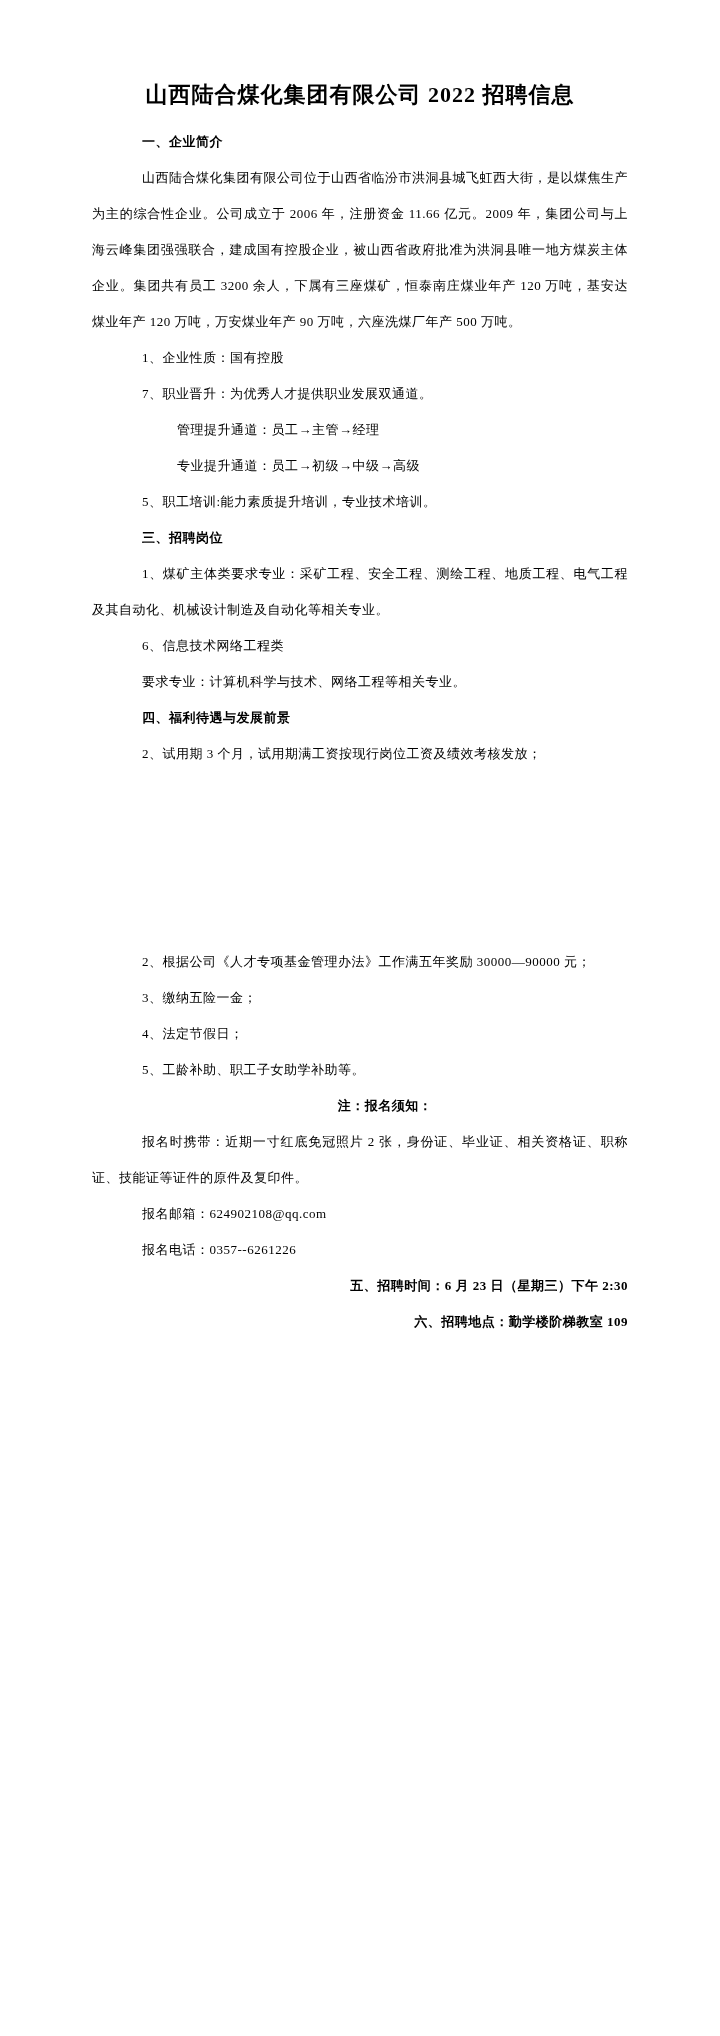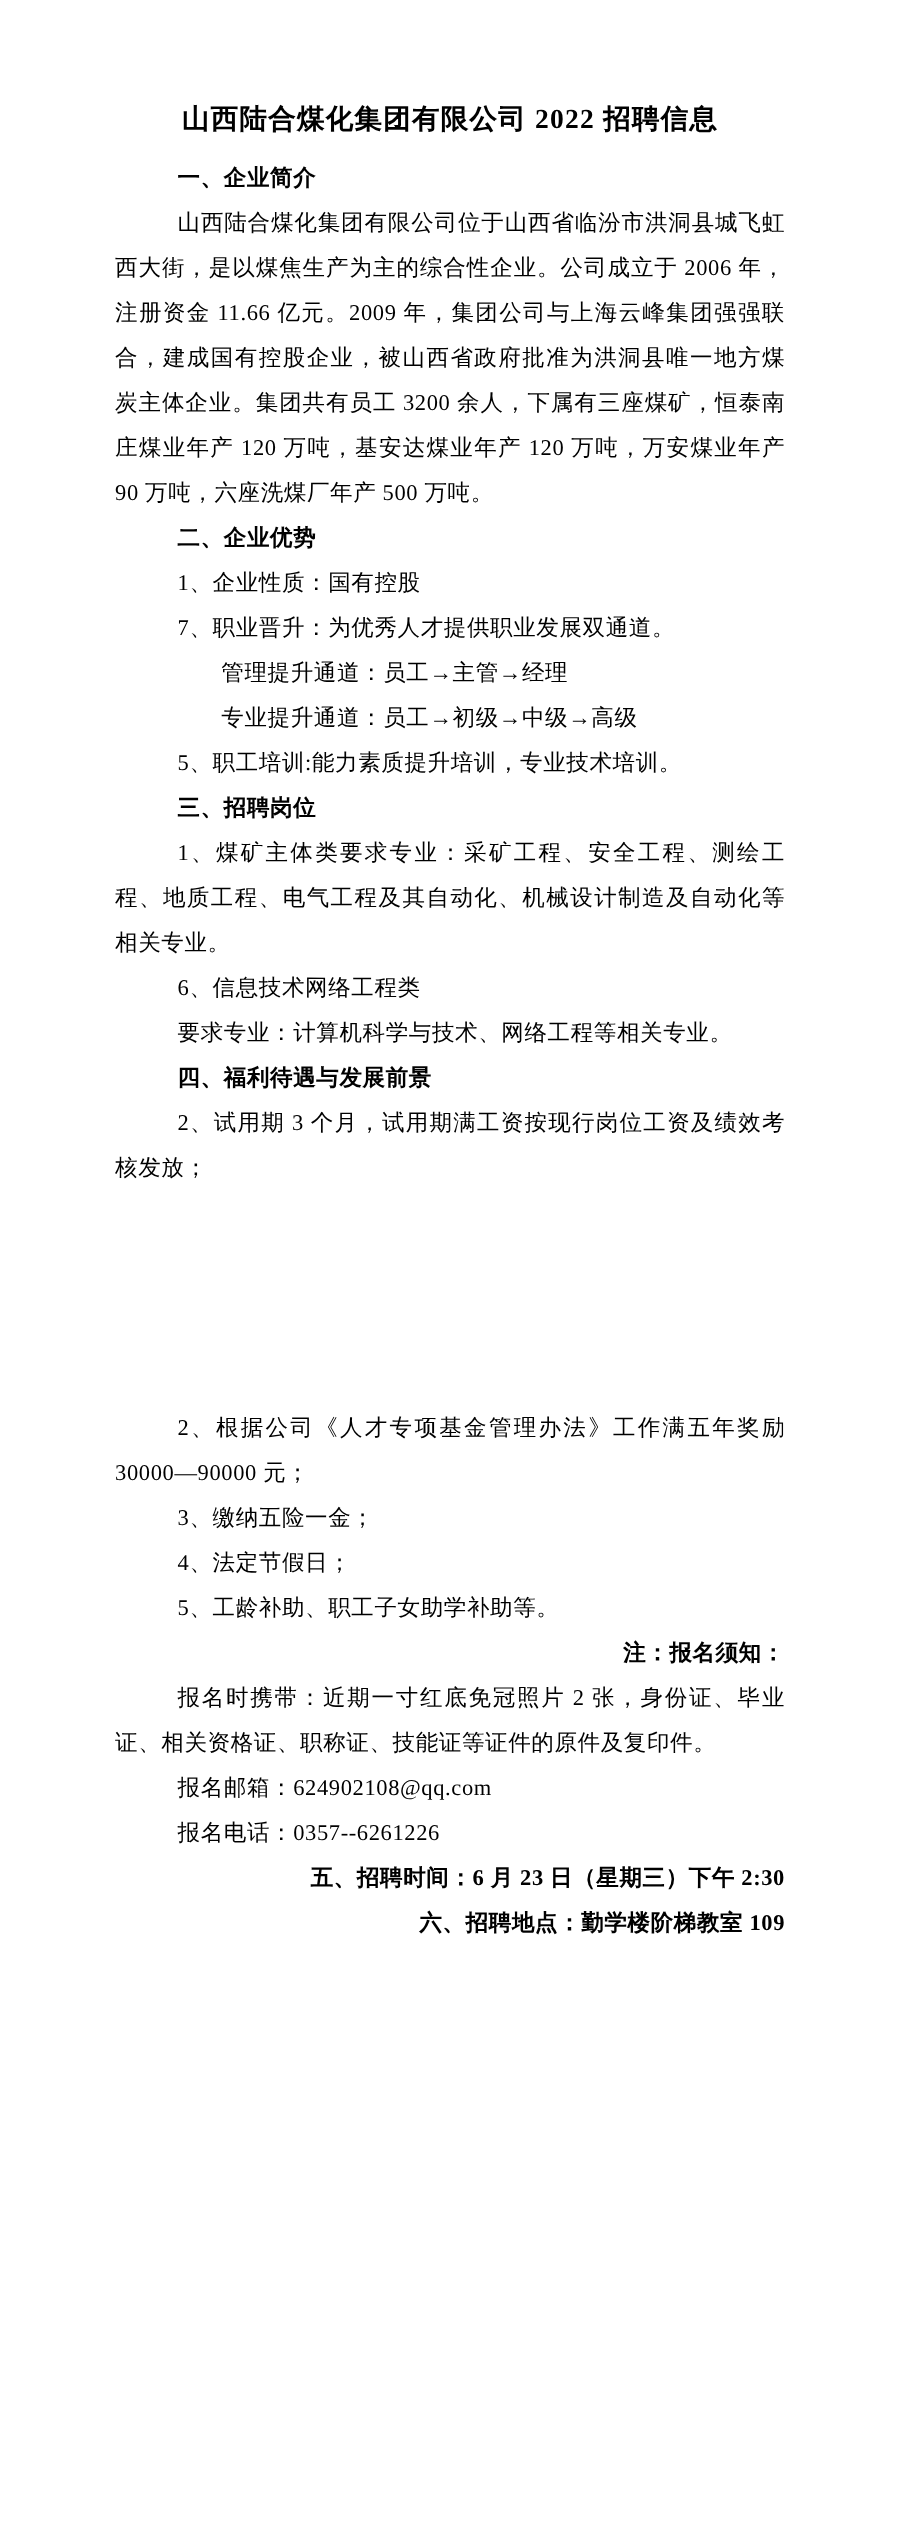--- a/index.html
+++ b/index.html
@@ -22,21 +22,21 @@
   }
   .doc-title {
     text-align: center;
     font-size: 22px;
     font-weight: bold;
     line-height: 34px;
     letter-spacing: 1px;
     margin: 0 0 12px 0;
   }
   .block {
-    font-size: 18px;
+    font-size: 13px;
     line-height: 36px;
     letter-spacing: 0.5px;
     text-align: justify;
     margin: 0;
   }
   .heading {
     font-weight: bold;
     text-indent: 50px;
     text-align: left;
   }
@@ -46,42 +46,41 @@
   .item {
     text-indent: 50px;
   }
   .subitem {
     text-indent: 85px;
     text-align: left;
   }
   .note-heading {
     font-weight: bold;
     text-indent: 50px;
-    text-align: right;
+    text-align: center;
   }
   .bold-line {
     font-weight: bold;
     text-indent: 50px;
     text-align: right;
   }
   .blank-gap {
     height: 172px;
   }
 </style>
 </head>
 <body>
 
 <div class="page">
 
   <h1 class="doc-title">山西陆合煤化集团有限公司 2022 招聘信息</h1>
 
   <p class="block heading">一、企业简介</p>
   <p class="block para">山西陆合煤化集团有限公司位于山西省临汾市洪洞县城飞虹西大街，是以煤焦生产为主的综合性企业。公司成立于 2006 年，注册资金 11.66 亿元。2009 年，集团公司与上海云峰集团强强联合，建成国有控股企业，被山西省政府批准为洪洞县唯一地方煤炭主体企业。集团共有员工 3200 余人，下属有三座煤矿，恒泰南庄煤业年产 120 万吨，基安达煤业年产 120 万吨，万安煤业年产 90 万吨，六座洗煤厂年产 500 万吨。</p>
 
-  <p class="block heading">二、企业优势</p>
   <p class="block item">1、企业性质：国有控股</p>
   <p class="block item">7、职业晋升：为优秀人才提供职业发展双通道。</p>
   <p class="block subitem">管理提升通道：员工→主管→经理</p>
   <p class="block subitem">专业提升通道：员工→初级→中级→高级</p>
   <p class="block item">5、职工培训:能力素质提升培训，专业技术培训。</p>
 
   <p class="block heading">三、招聘岗位</p>
   <p class="block item">1、煤矿主体类要求专业：采矿工程、安全工程、测绘工程、地质工程、电气工程及其自动化、机械设计制造及自动化等相关专业。</p>
   <p class="block item">6、信息技术网络工程类</p>
   <p class="block item">要求专业：计算机科学与技术、网络工程等相关专业。</p>

